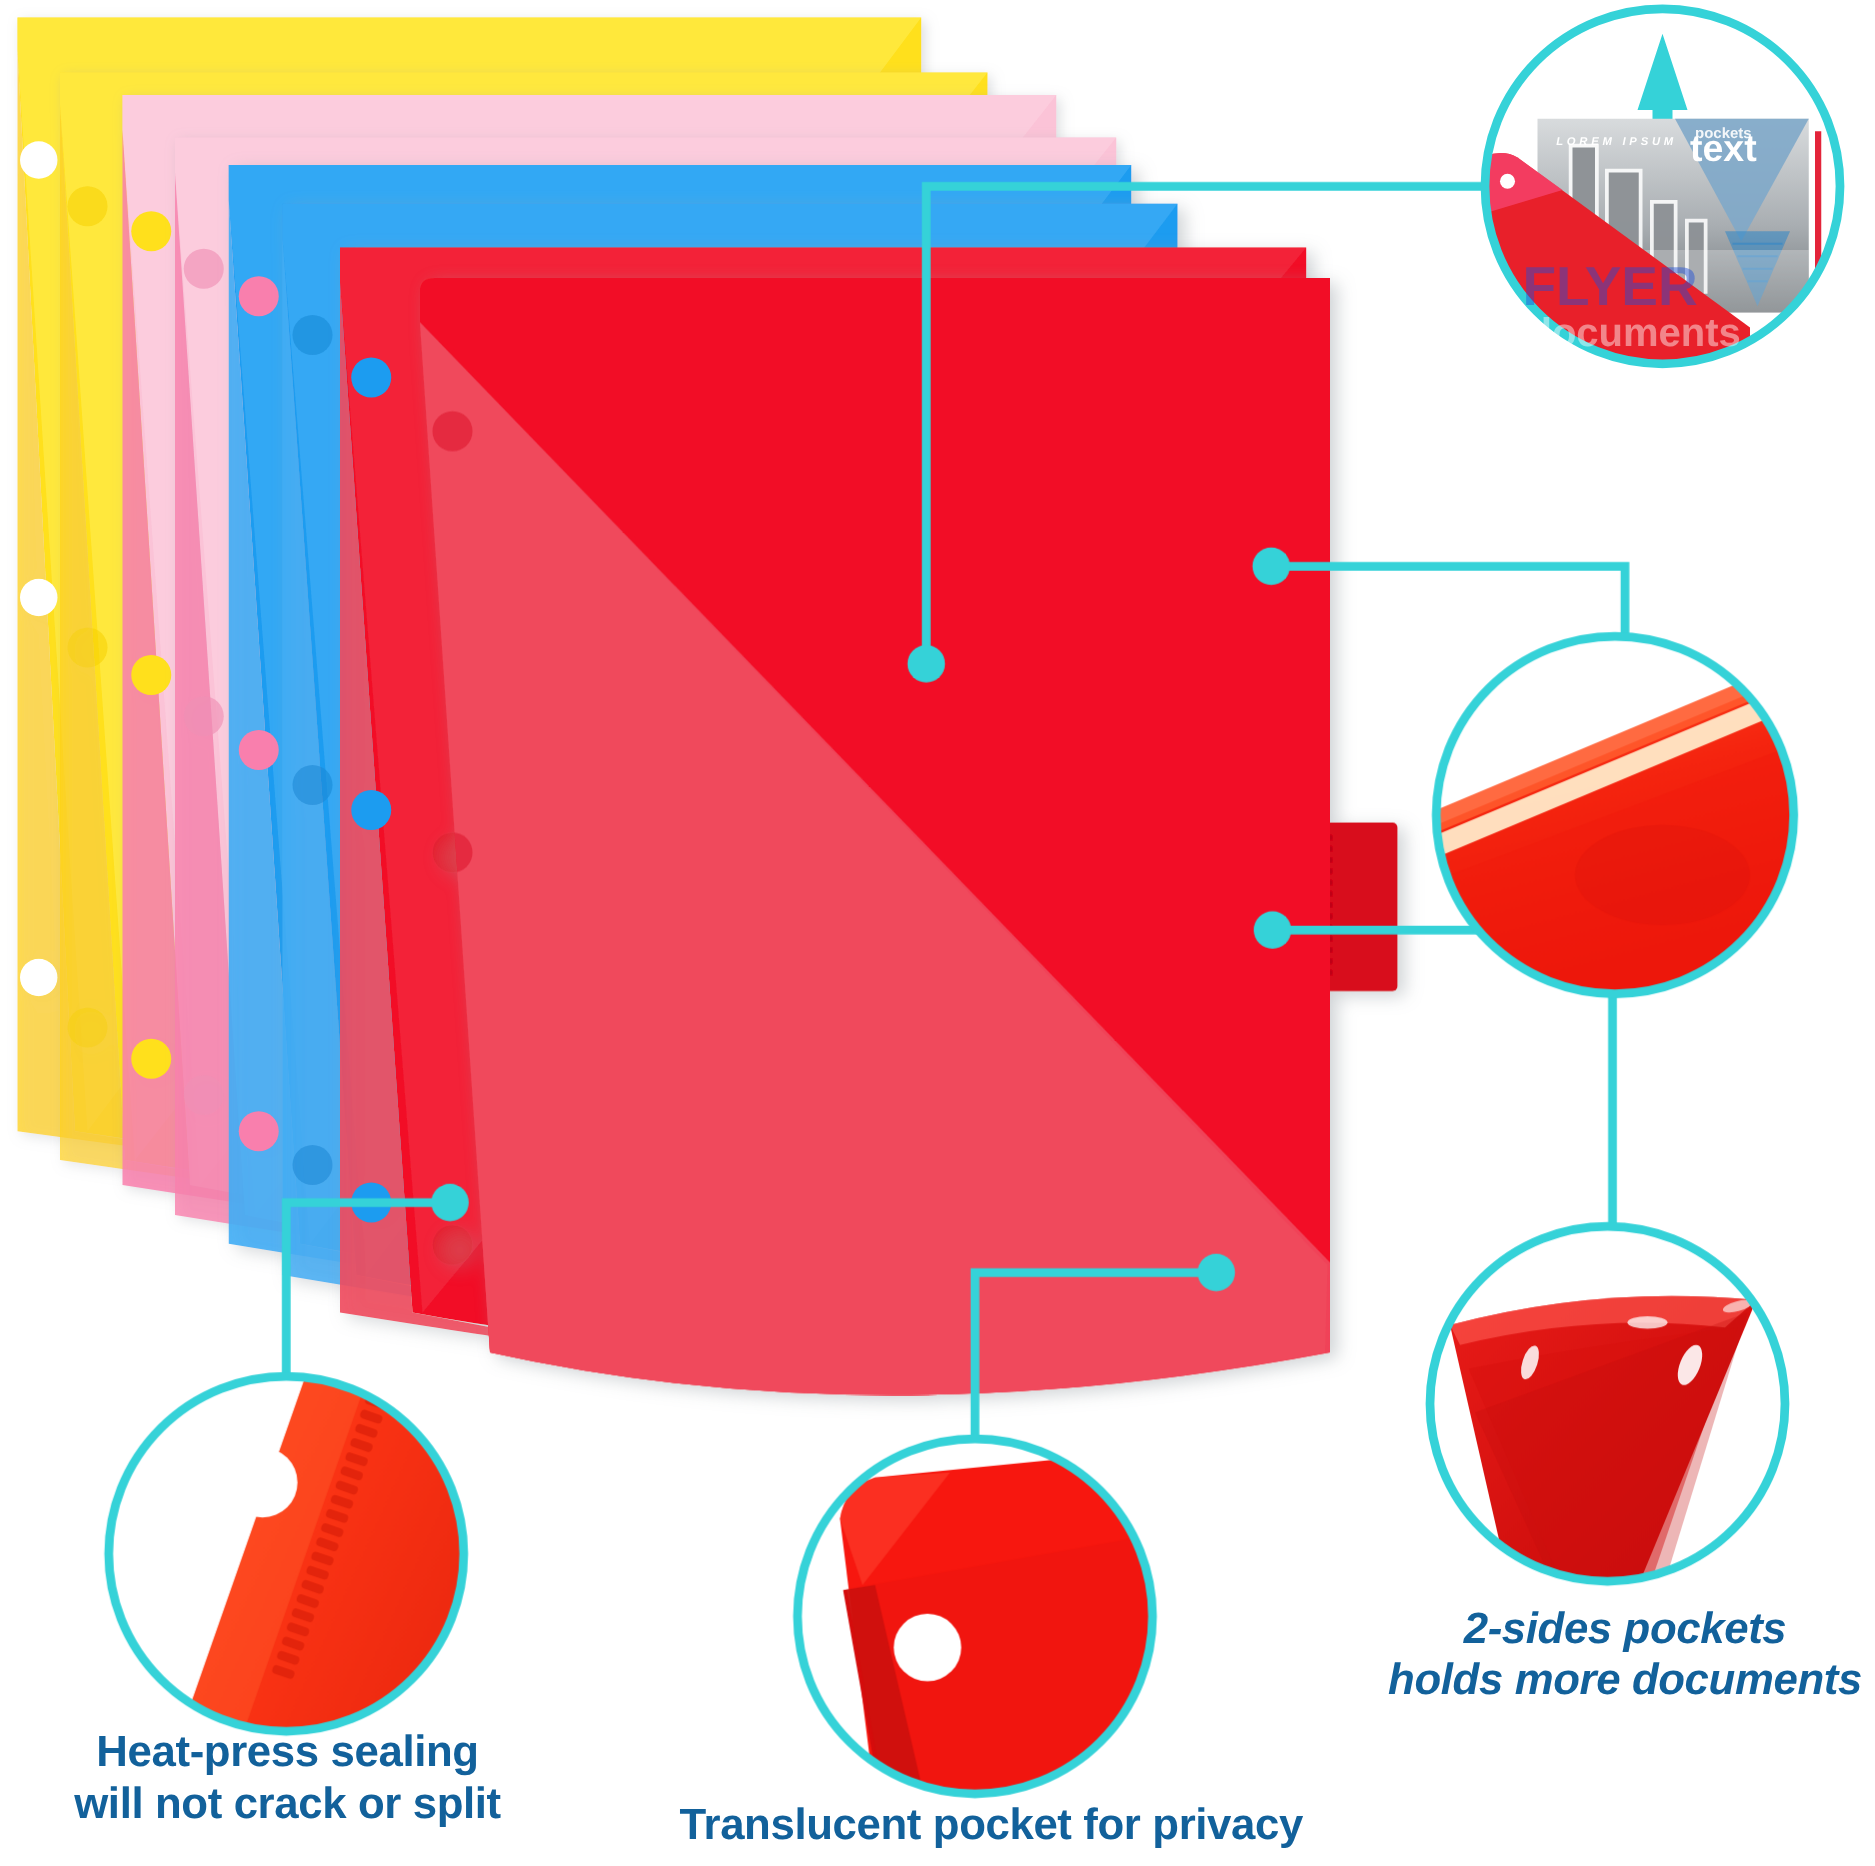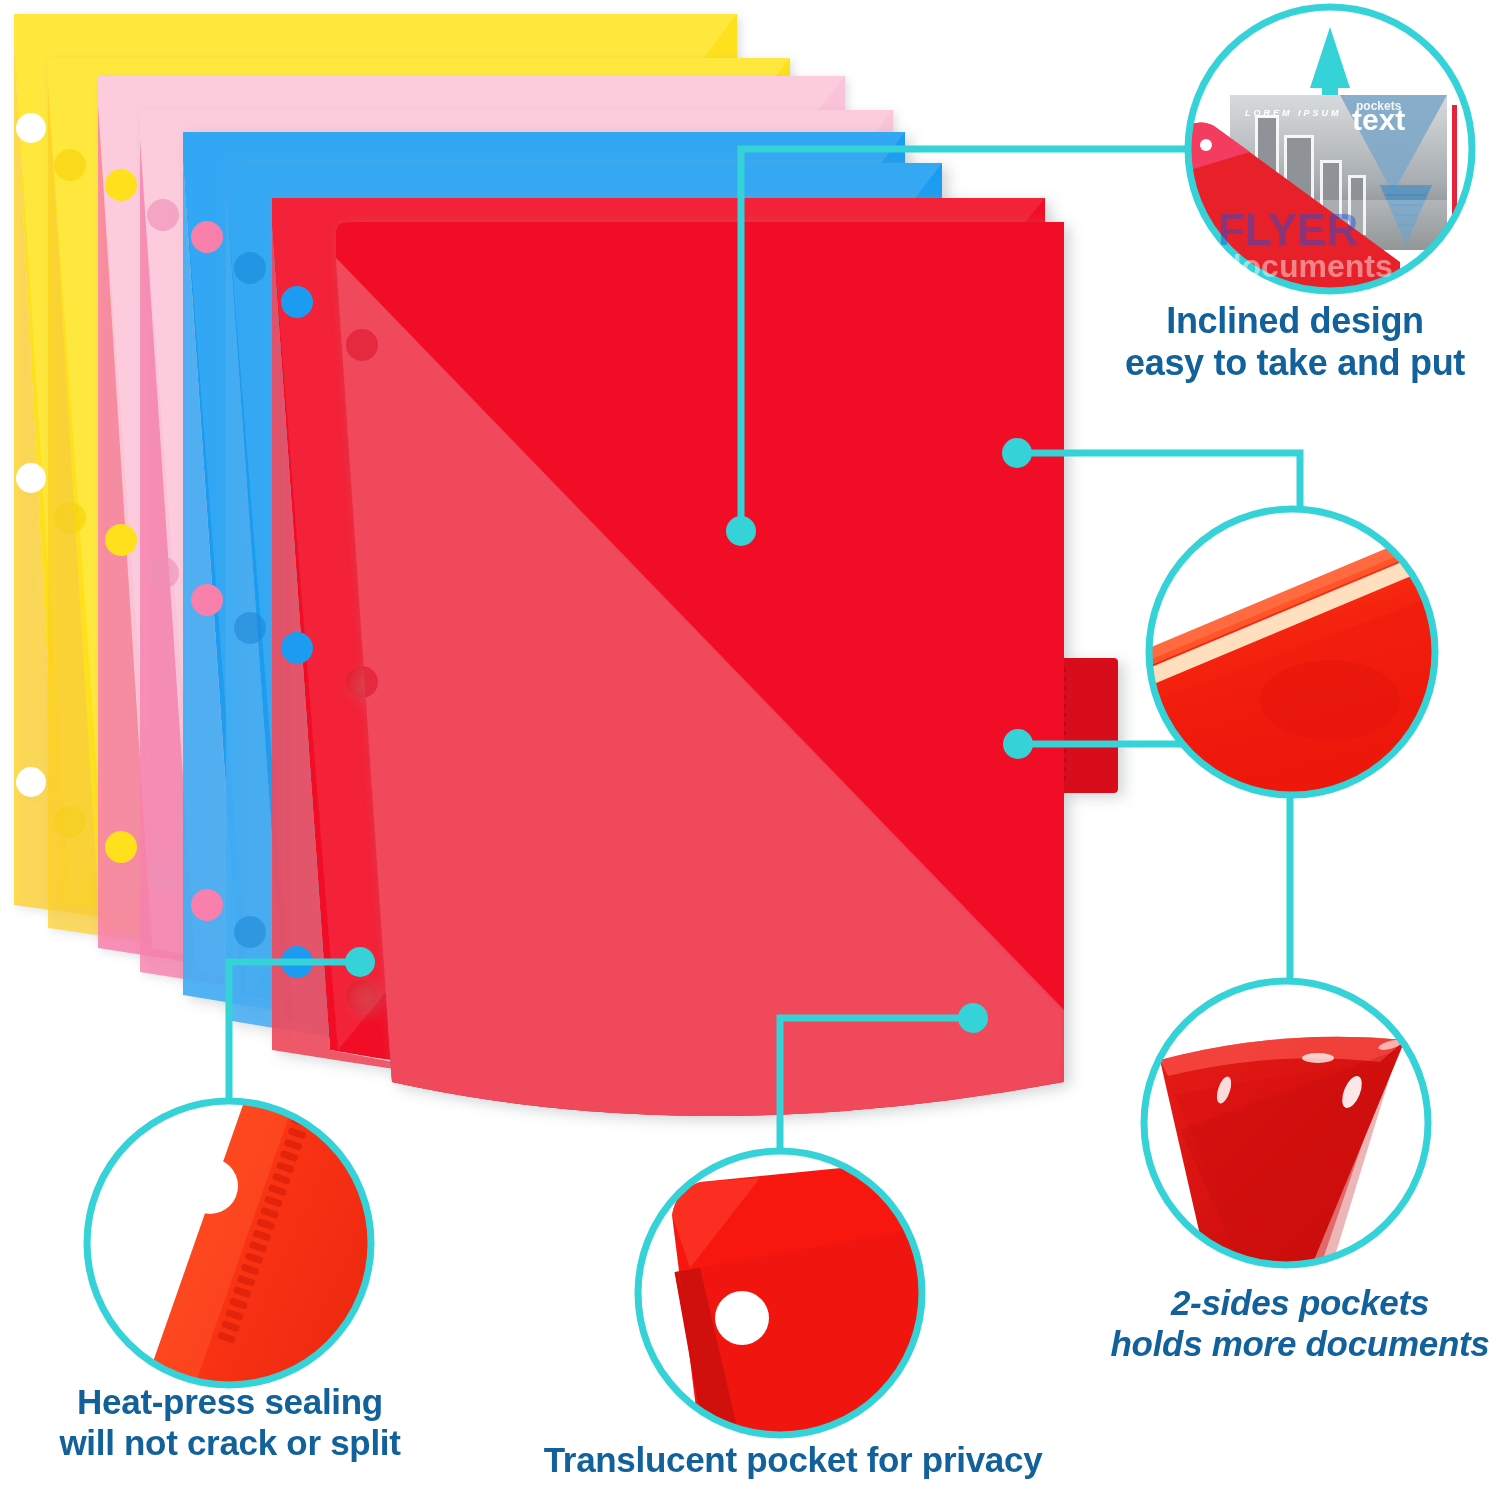--- a/index.html
+++ b/index.html
@@ -333,22 +333,20 @@
       <circle cx="780" cy="1293" r="142" fill="none" stroke="#35D2D8" stroke-width="7"></circle>
     </g>
   </svg>
 
   <div class="flyer-lbl" style="left:1245px;top:108px;font-size:9px;letter-spacing:3px;color:#ffffff;font-style:italic;">LOREM IPSUM</div>
   <div class="flyer-lbl" style="left:1356px;top:99px;font-size:12px;color:#ffffff;opacity:.9;">pockets</div>
   <div class="flyer-lbl" style="left:1352px;top:103px;font-size:30px;color:#ffffff;">text</div>
   <div class="flyer-lbl" style="left:1218px;top:205px;font-size:44px;color:#1d4ed8;opacity:.45;">FLYER</div>
   <div class="flyer-lbl" style="left:1222px;top:248px;font-size:32px;color:#ffffff;opacity:.45;">documents</div>
 
-  <div class="caption" id="cap-incline">Inclined design
-easy to take and put</div>
 
 
   <div class="caption" id="cap-pockets">2-sides pockets
 holds more documents</div>
 
   <div class="caption" id="cap-heat">Heat-press sealing
 will not crack or split</div>
 
   <div class="caption" id="cap-trans">Translucent pocket for privacy</div>
 

